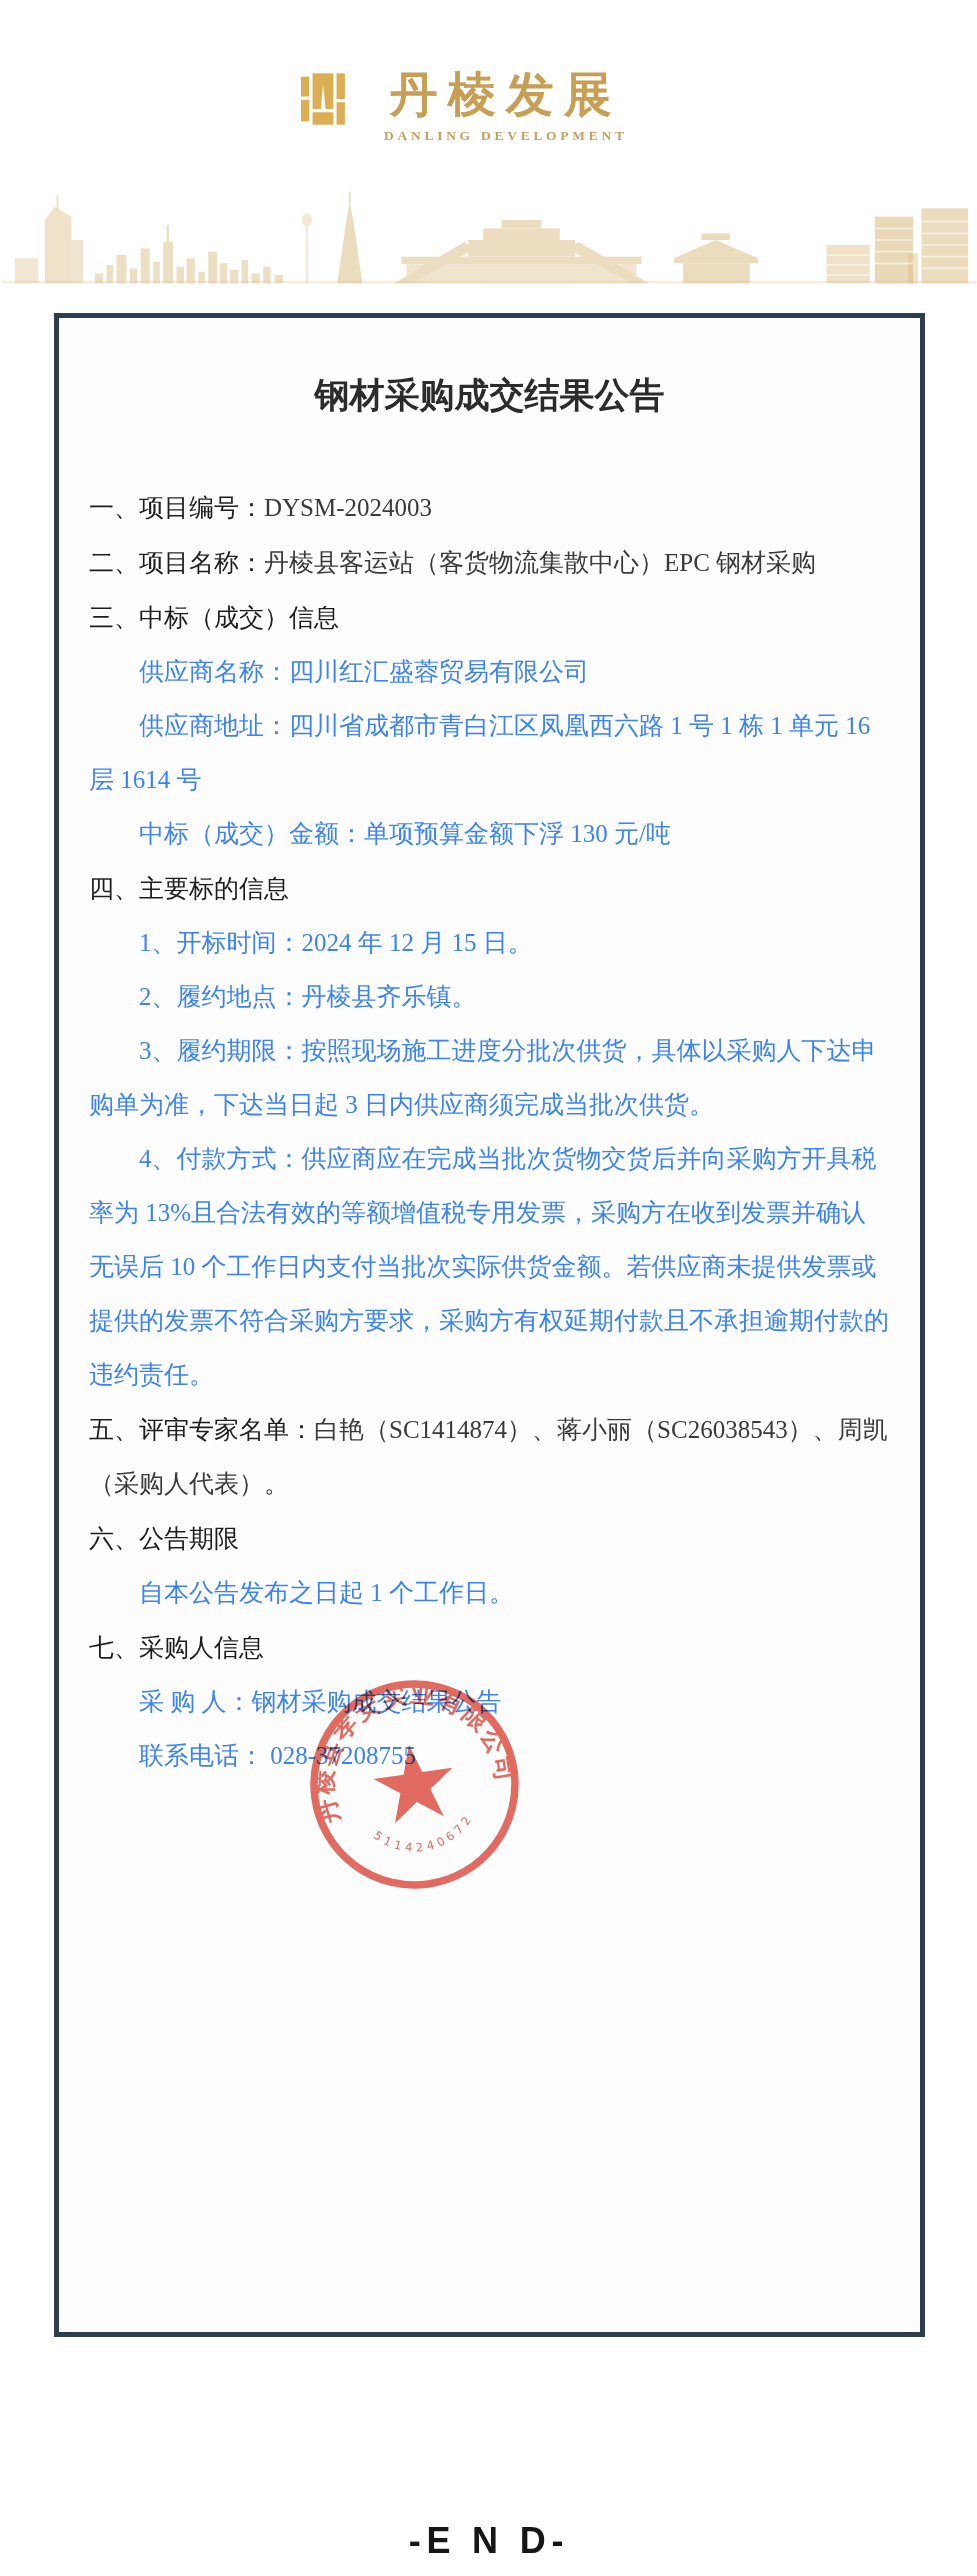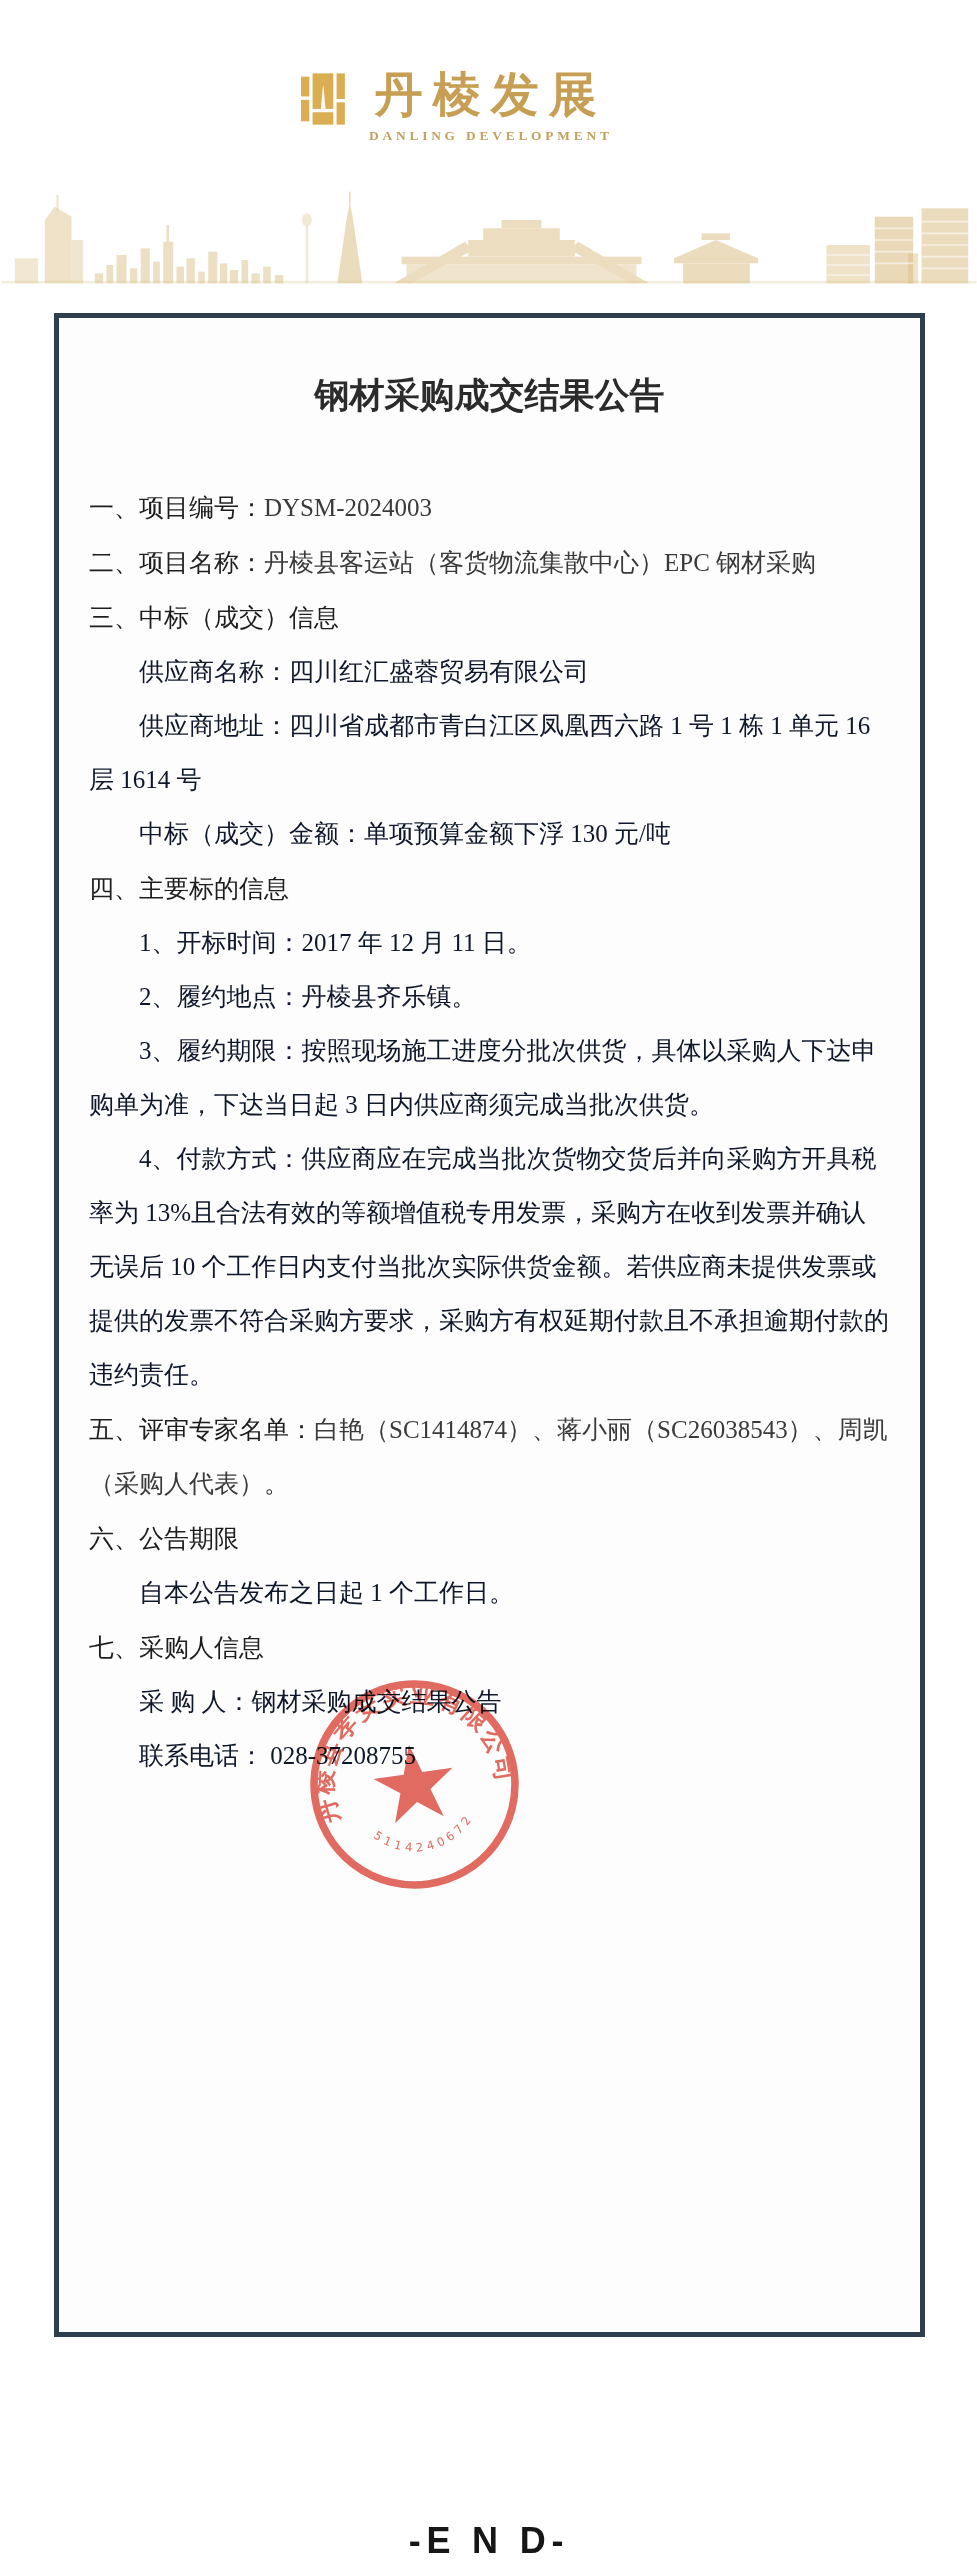--- a/index.html
+++ b/index.html
@@ -7,21 +7,21 @@
   .page{
     position:relative;
     width:978px;height:2576px;
     background:#ffffff;
     overflow:hidden;
     font-family:"Liberation Serif","DejaVu Serif",serif;
   }
   
   .brand-lockup{
     position:absolute;top:70px;left:301px;
-    display:flex;align-items:flex-start;gap:20px;
+    display:flex;align-items:flex-start;gap:35px;
   }
   .brand-logo{width:48px;height:52px;margin-top:2.5px;}
   .brand-text{display:flex;flex-direction:column;align-items:center;}
   .brand-cn{
     font-size:48px;font-weight:bold;line-height:50px;
     letter-spacing:10px;color:#c79f54;white-space:nowrap;
   }
   .brand-en{
     margin-top:7.5px;font-size:13.4px;font-weight:bold;
     letter-spacing:3.8px;color:#c2a060;white-space:nowrap;
@@ -44,21 +44,21 @@
     font-size:35px;font-weight:bold;line-height:69px;
     color:#2b2b2b;
   }
   .doc-title div{white-space:nowrap;}
   .sec,.para{margin:0;font-size:25px;line-height:54px;}
   .sec-label{
     font-family:"Liberation Sans","DejaVu Sans",sans-serif;
     font-weight:normal;color:#1d1d1d;
   }
   .sec-value{color:#3a3a3a;text-align:center;}
-  .para{color:#0f172a;text-indent:2em;}
+  .para{color:#3b82f6;text-indent:2em;}
   
   .seal{
     position:absolute;left:245px;top:1356px;
     width:221px;height:221px;
     transform:rotate(-8deg);
     opacity:.82;
     mix-blend-mode:multiply;
     pointer-events:none;
   }
   .seal text{fill:#dd4b3e;}
@@ -180,21 +180,21 @@
     </h1>
 
     <div>
         <p class="sec"><span class="sec-label">一、项目编号：</span><span class="sec-value">DYSM-2024003</span></p>
         <p class="sec"><span class="sec-label">二、项目名称：</span><span class="sec-value">丹棱县客运站（客货物流集散中心）EPC 钢材采购</span></p>
         <p class="sec"><span class="sec-label">三、中标（成交）信息</span></p>
         <p class="para">供应商名称：四川红汇盛蓉贸易有限公司</p>
         <p class="para">供应商地址：四川省成都市青白江区凤凰西六路 1 号 1 栋 1 单元 16 层 1614 号</p>
         <p class="para">中标（成交）金额：单项预算金额下浮 130 元/吨</p>
         <p class="sec"><span class="sec-label">四、主要标的信息</span></p>
-        <p class="para">1、开标时间：2017 年 12 月 11 日。</p>
+        <p class="para">1、开标时间：2024 年 12 月 15 日。</p>
         <p class="para">2、履约地点：丹棱县齐乐镇。</p>
         <p class="para">3、履约期限：按照现场施工进度分批次供货，具体以采购人下达申购单为准，下达当日起 3 日内供应商须完成当批次供货。</p>
         <p class="para">4、付款方式：供应商应在完成当批次货物交货后并向采购方开具税率为 13%且合法有效的等额增值税专用发票，采购方在收到发票并确认无误后 10 个工作日内支付当批次实际供货金额。若供应商未提供发票或提供的发票不符合采购方要求，采购方有权延期付款且不承担逾期付款的违约责任。</p>
         <p class="sec"><span class="sec-label">五、评审专家名单：</span><span class="sec-value">白艳（SC1414874）、蒋小丽（SC26038543）、周凯（采购人代表）。</span></p>
         <p class="sec"><span class="sec-label">六、公告期限</span></p>
         <p class="para">自本公告发布之日起 1 个工作日。</p>
         <p class="sec"><span class="sec-label">七、采购人信息</span></p>
         <p class="para">采 购 人：钢材采购成交结果公告</p>
         <p class="para">联系电话： 028-37208755</p>
       </div>

